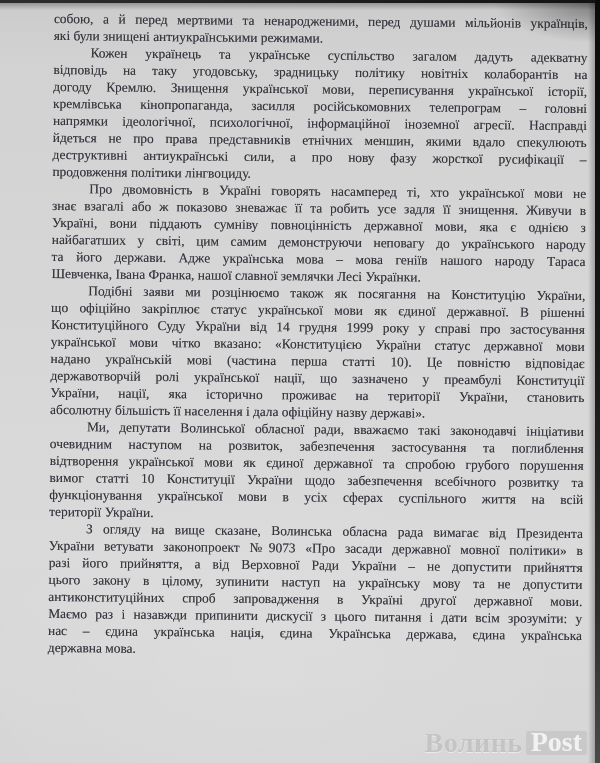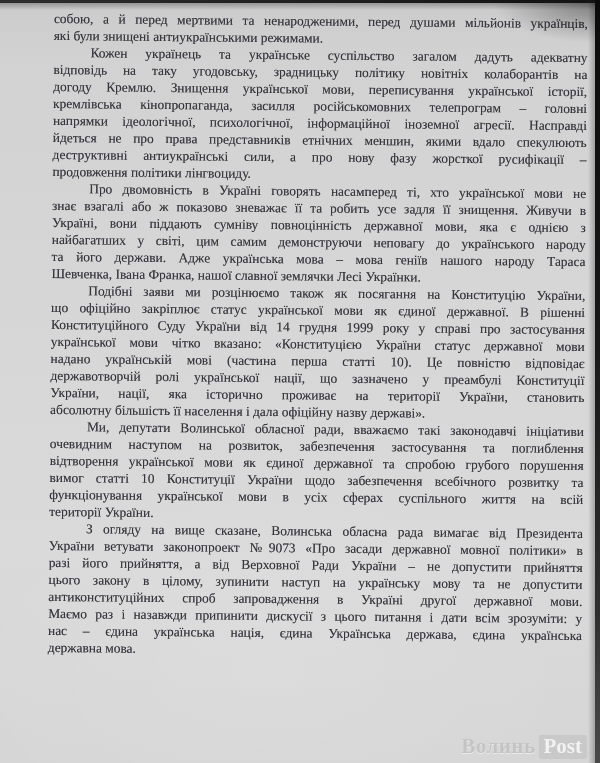--- a/index.html
+++ b/index.html
@@ -73,21 +73,21 @@
   .line.last { text-align-last: left; }
   .line.indent { text-indent: 37px; }
 
   
   .watermark {
     position: absolute;
     right: 13px; bottom: 4px;
     display: flex; align-items: center; gap: 3px;
     font-family: "Liberation Serif", serif;
     font-weight: bold;
-    font-size: 21px;
+    font-size: 28px;
     z-index: 6;
     opacity: 0.95;
   }
   .wm-name {
     color: var(--watermark-text);
     letter-spacing: 0.5px;
     text-shadow: 0 1px 0 rgba(255,255,255,0.5);
   }
   .wm-box {
     background: var(--watermark-box);

